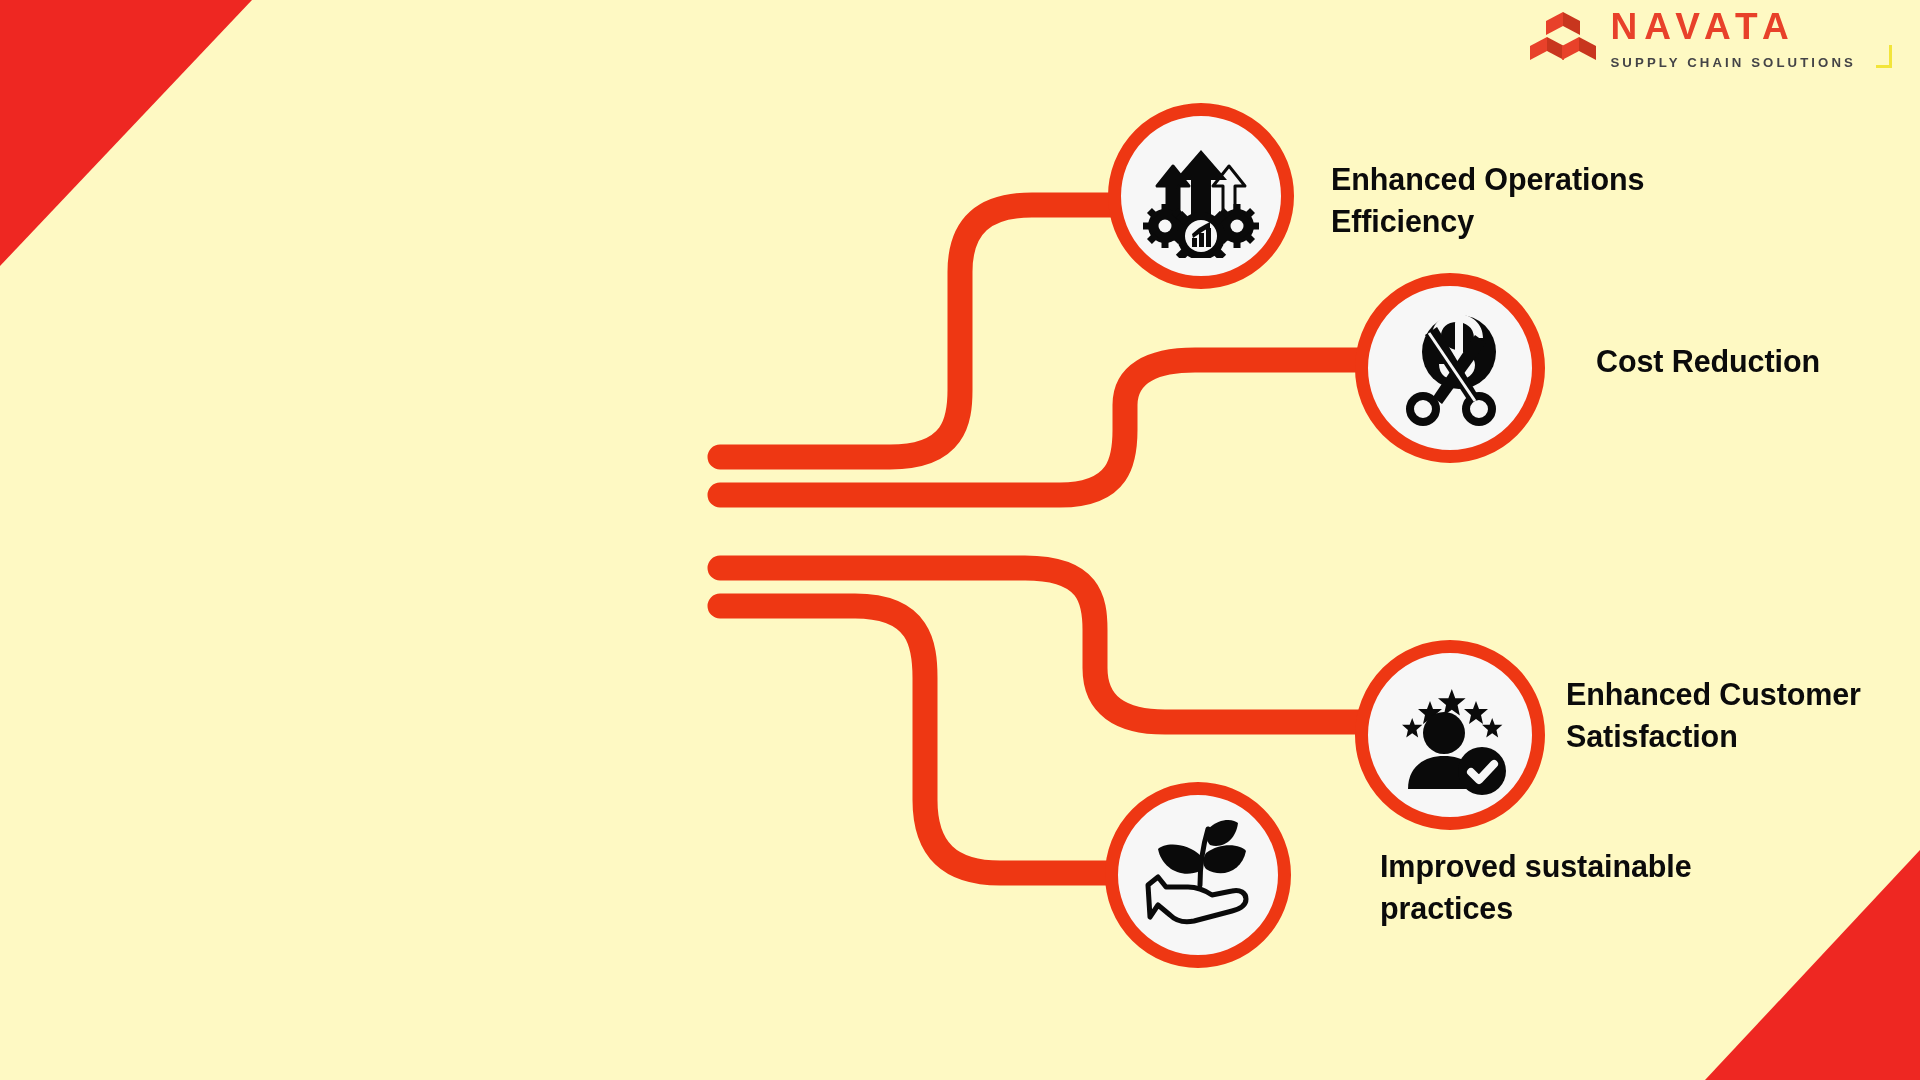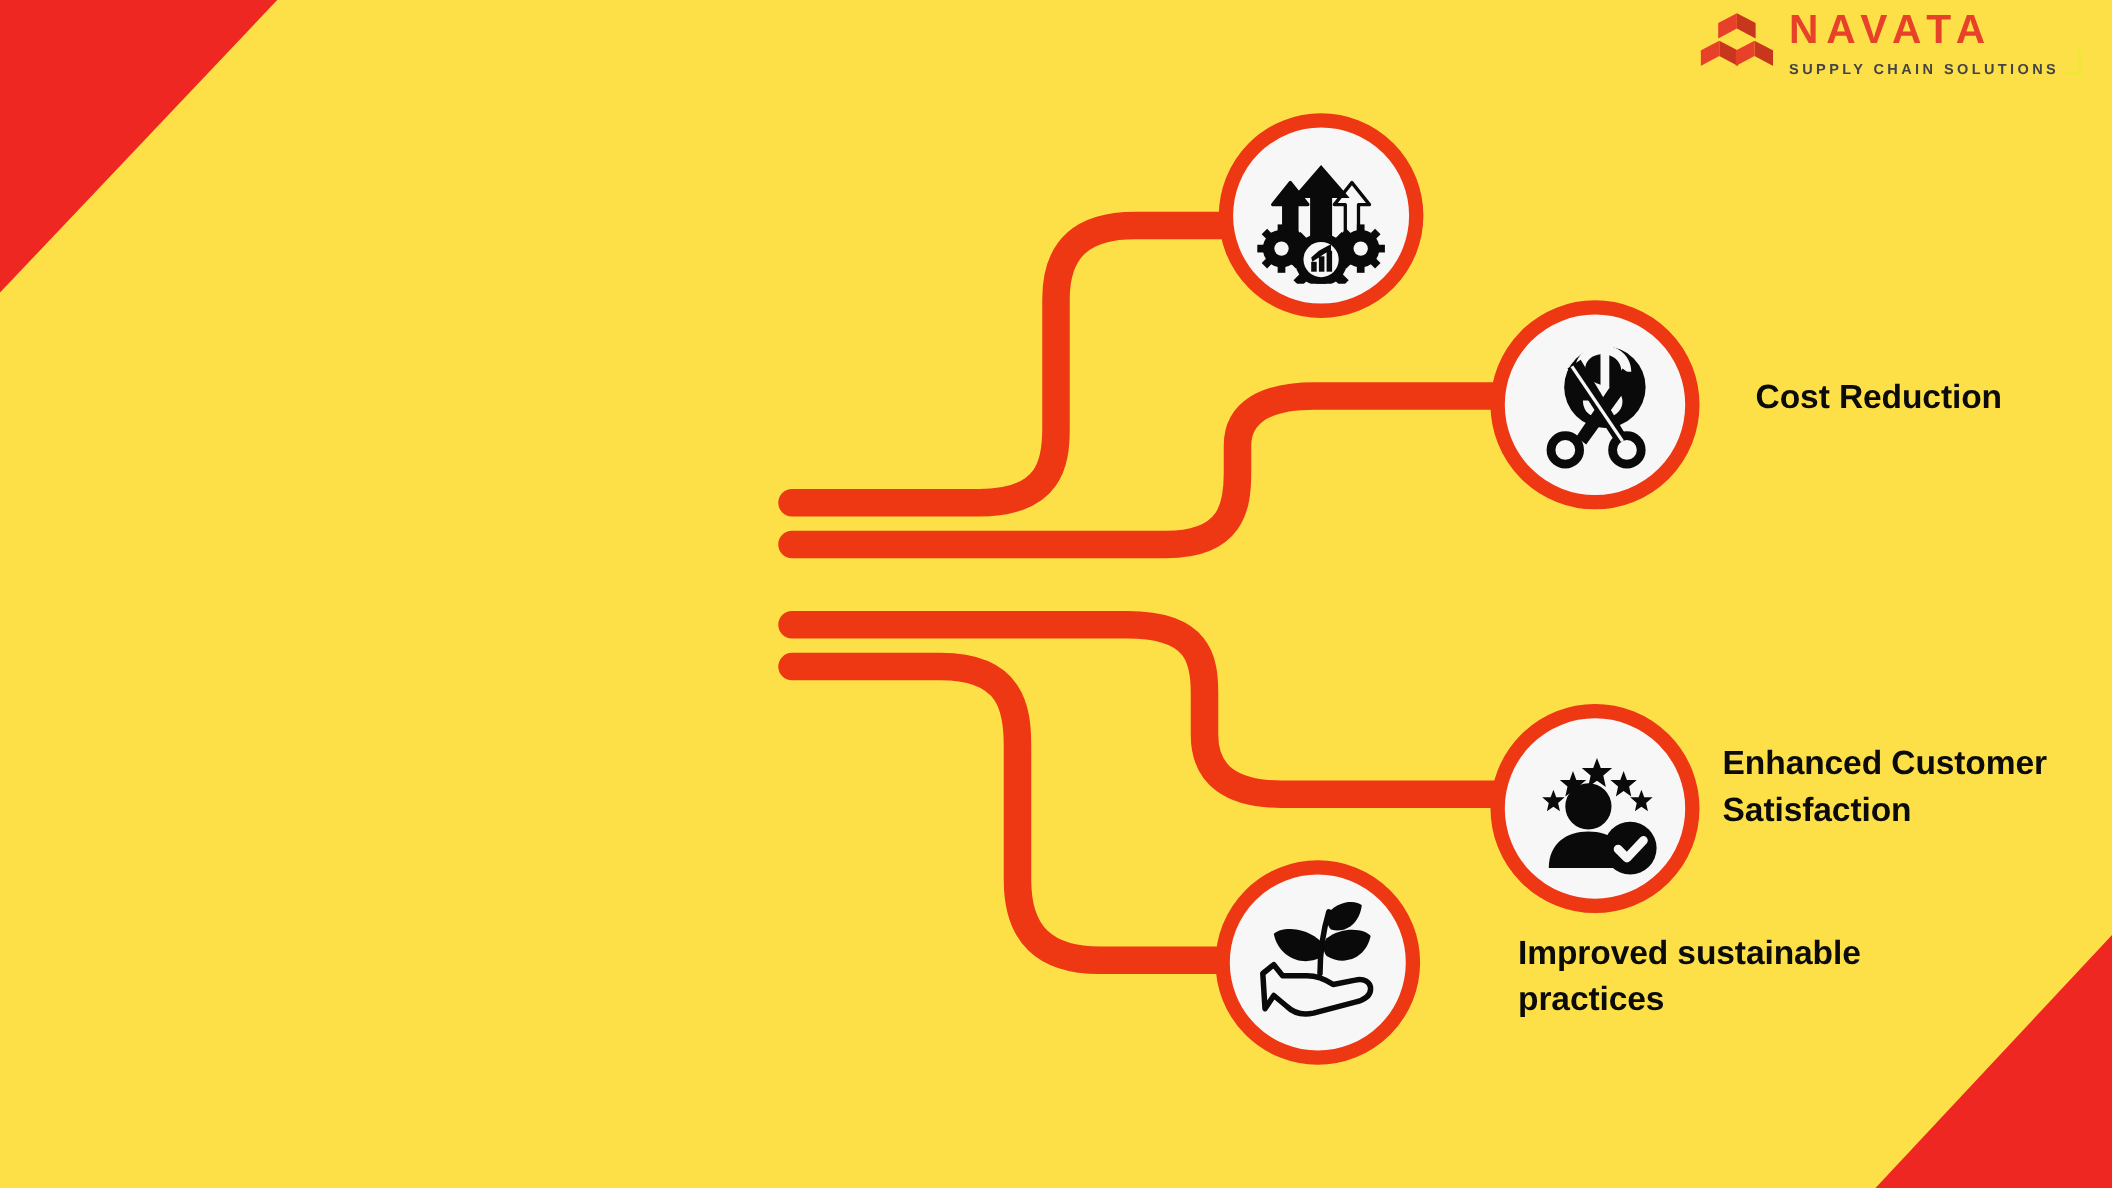--- a/index.html
+++ b/index.html
@@ -4,21 +4,21 @@
 <style>
   html, body {
     margin: 0;
     padding: 0;
     background: #ffffff;
   }
   #canvas {
     position: relative;
     width: 1920px;
     height: 1080px;
-    background: #fde047;
+    background: #fef9c3;
     overflow: hidden;
     font-family: "Liberation Sans", sans-serif;
   }
 
   
   .corner-tri {
     position: absolute;
     width: 0;
     height: 0;
   }
@@ -44,21 +44,21 @@
   }
   #brand-logo .logo-mark { width: 66px; height: 58px; display:block; }
   .logo-words { display: flex; flex-direction: column; line-height: 1; }
   .logo-name {
     font-size: 37px;
     font-weight: 700;
     letter-spacing: 7px;
     color: #E8412A;
     font-family: "Liberation Sans", sans-serif;
   }
-  .logo-tag-row { display: flex; align-items: flex-end; gap: 4px; }
+  .logo-tag-row { display: flex; align-items: flex-end; gap: 20px; }
   .logo-tag {
     font-size: 13.2px;
     font-weight: 700;
     letter-spacing: 3.1px;
     color: #444447;
     margin-top: 5px;
     white-space: nowrap;
   }
   .logo-bracket {
     width: 13px; height: 20px;
@@ -225,20 +225,22 @@
         <circle r="16" fill="#F7F7F7"></circle>
         <g fill="#0A0A0A">
           <rect x="-9" y="2" width="5" height="9"></rect>
           <rect x="-2" y="-3" width="5" height="14"></rect>
           <rect x="5" y="-8" width="5" height="19"></rect>
           <path d="M-9 -2 L-2 -8 L5 -12 L9 -14 L9 -8 L4 -6 L-2 -2 L-8 2 Z"></path>
         </g>
       </g>
     </svg>
   </div>
+  <div class="node-label" id="label-1">Enhanced Operations
+Efficiency</div>
 
   <div class="node-circle" id="node-2">
     <svg width="126" height="126" viewBox="0 0 126 126">
       <circle cx="72" cy="47" r="37" fill="#0A0A0A"></circle>
       <g fill="#F7F7F7">
         <rect x="68" y="16" width="8" height="62" rx="2"></rect>
         <path d="M87 33 C87 22 78 17 70 17 C60 17 54 23 54 31 C54 39 61 43 72 46
                  C83 49 88 53 88 60 C88 69 80 75 70 75 C60 75 52 70 52 59
                  L61 59 C61 65 65 68 70 68 C76 68 79 65 79 61
                  C79 56 74 54 65 51 C54 48 45 43 45 31 C45 19 55 9 70 9

